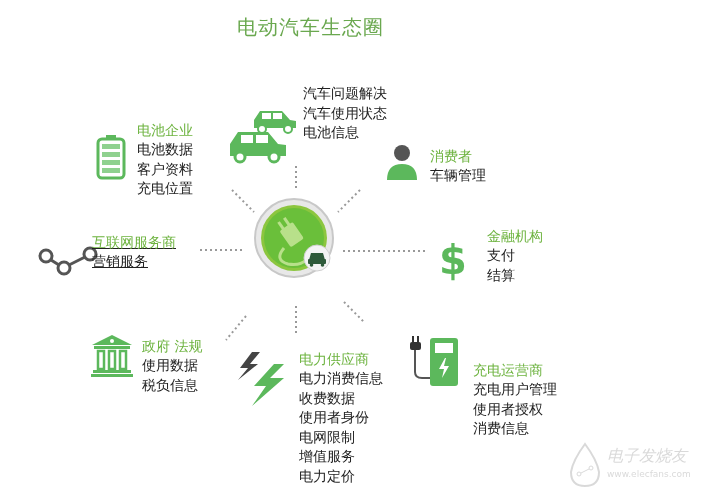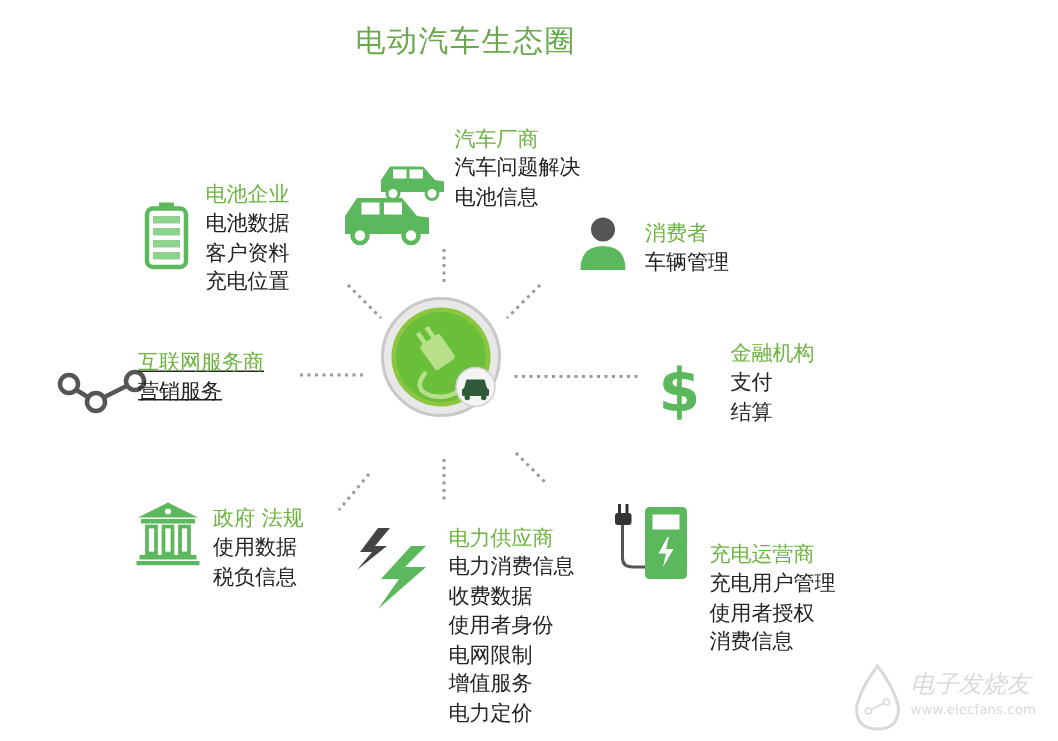--- a/index.html
+++ b/index.html
@@ -65,22 +65,22 @@
     </g>
     <g fill="#fff">
         <rect x="34" y="5" width="9" height="6"></rect>
         <rect x="45" y="5" width="9" height="6"></rect>
     <rect x="13" y="27" width="12" height="8"></rect>
         <rect x="28" y="27" width="12" height="8"></rect>
       </g>
   </svg>
 </div>
 <div class="node" style="left:303px;top:84px;">
-  <div class="label">汽车厂商</div>
   <div class="item">汽车问题解决</div>
+  <div class="item">汽车使用状态</div>
   <div class="item">电池信息</div>
 </div>
 
 <div class="icon" style="left:96px;top:134px;">
   <svg width="30" height="46" viewBox="0 0 30 46">
     <rect x="10" y="1" width="10" height="5" fill="#5cb85c"></rect>
     <rect x="2" y="5" width="26" height="39" rx="4" fill="none" stroke="#5cb85c" stroke-width="3"></rect>
     <g fill="#8fd18f">
         <rect x="6" y="10" width="18" height="5"></rect>
         <rect x="6" y="18" width="18" height="5"></rect>

